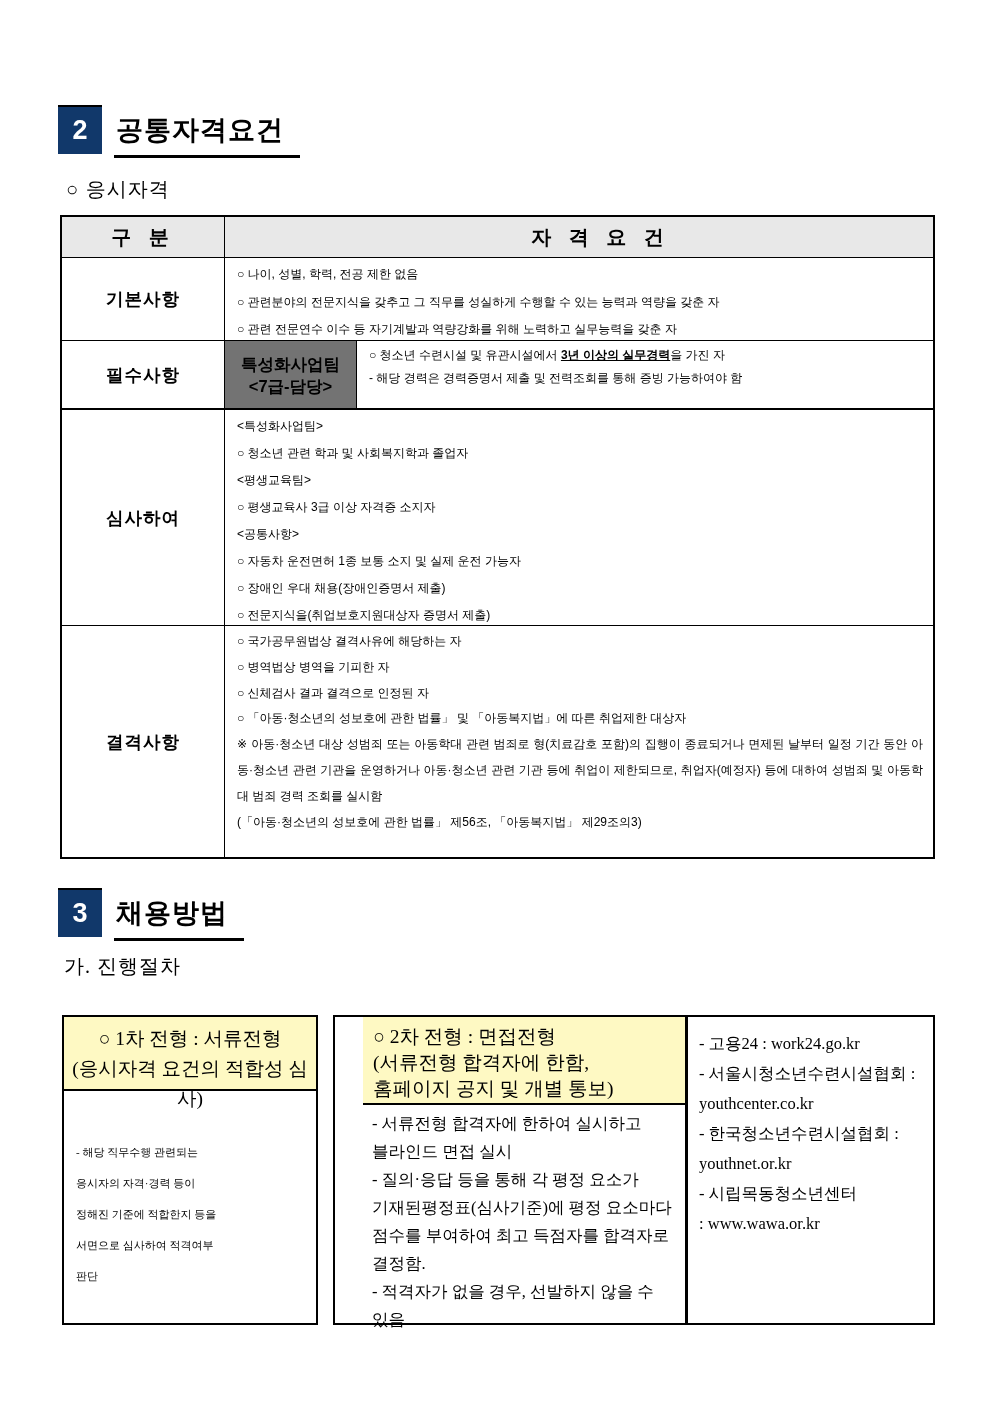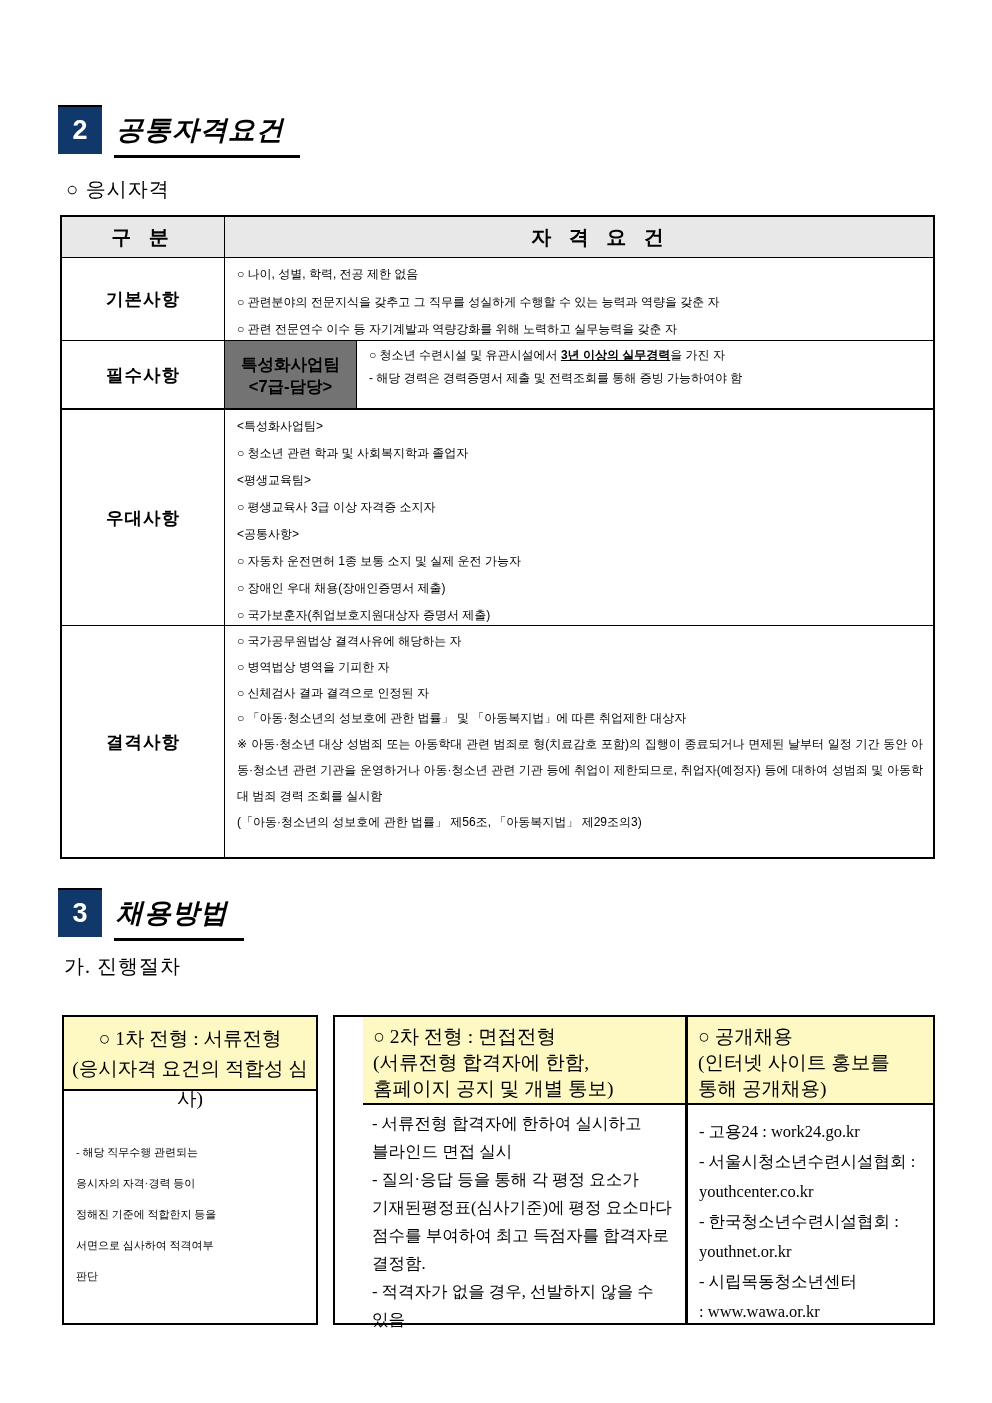--- a/index.html
+++ b/index.html
@@ -5,21 +5,21 @@
   html,body{margin:0;padding:0;background:#fff;}
   .page{position:relative;width:992px;height:1403px;background:#ffffff;overflow:hidden;
         font-family:"Liberation Sans","DejaVu Sans",sans-serif;color:#000;}
 
   
   .sec{position:absolute;left:58px;display:flex;align-items:flex-start;}
   #sec2{top:105px;} #sec3{top:888px;}
   .sec-num{width:44px;height:47px;background:#11386A;border-top:2px solid #000;color:#fff;
            font-weight:bold;font-size:27px;display:flex;align-items:center;justify-content:center;}
   .sec-title{margin-left:12px;font-weight:bold;font-size:27px;letter-spacing:1px;
-             padding:7px 16px 7px 2px;border-bottom:3px solid #000;font-style:italic;}
+             padding:7px 16px 7px 2px;border-bottom:3px solid #000;}
 
   .subheading{position:absolute;left:66px;top:176px;font-size:20px;letter-spacing:1px;}
   .proc-heading{position:absolute;left:64px;top:953px;font-size:20px;
                 font-family:"Liberation Serif","DejaVu Serif",serif;letter-spacing:1px;}
 
   
   .qtable{position:absolute;left:60px;top:215px;width:875px;border:2px solid #000;box-sizing:border-box;}
   .thead{display:flex;height:40px;background:#E8E8E8;border-bottom:1px solid #000;gap:43px;}
   .th1{width:162px;border-right:1px solid #000;display:flex;align-items:center;justify-content:center;
        font-weight:bold;font-size:20px;letter-spacing:6px;}
@@ -90,31 +90,31 @@
           <div class="tcontent">
             <div class="subcell">특성화사업팀
 &lt;7급-담당&gt;</div>
             <div class="tlines">
               <div class="tline"><span>○ 청소년 수련시설 및 유관시설에서 </span><span class="bu">3년 이상의 실무경력</span><span>을 가진 자</span></div>
               <div class="tline">- 해당 경력은 경력증명서 제출 및 전력조회를 통해 증빙 가능하여야 함</div>
             </div>
           </div>
         </div>
         <div class="trow r2">
-          <div class="tlabel">우대사항</div>
+          <div class="tlabel">심사하여</div>
           <div class="tcontent">
             <div class="tlines">
               <div class="tline b">&lt;특성화사업팀&gt;</div>
               <div class="tline">○ 청소년 관련 학과 및 사회복지학과 졸업자</div>
               <div class="tline b">&lt;평생교육팀&gt;</div>
               <div class="tline">○ 평생교육사 3급 이상 자격증 소지자</div>
               <div class="tline b">&lt;공통사항&gt;</div>
               <div class="tline">○ 자동차 운전면허 1종 보통 소지 및 실제 운전 가능자</div>
               <div class="tline">○ 장애인 우대 채용(장애인증명서 제출)</div>
-              <div class="tline">○ 국가보훈자(취업보호지원대상자 증명서 제출)</div>
+              <div class="tline">○ 전문지식을(취업보호지원대상자 증명서 제출)</div>
             </div>
           </div>
         </div>
         <div class="trow r3">
           <div class="tlabel">결격사항</div>
           <div class="tcontent">
             <div class="tlines">
               <div class="tline">○ 국가공무원법상 결격사유에 해당하는 자</div>
               <div class="tline">○ 병역법상 병역을 기피한 자</div>
               <div class="tline">○ 신체검사 결과 결격으로 인정된 자</div>
@@ -150,23 +150,20 @@
     <div class="pbox-body">- 서류전형 합격자에 한하여 실시하고
 블라인드 면접 실시
 - 질의·응답 등을 통해 각 평정 요소가
 기재된평정표(심사기준)에 평정 요소마다
 점수를 부여하여 최고 득점자를 합격자로
 결정함.
 - 적격자가 없을 경우, 선발하지 않을 수
 있음.</div>
   </div>
   <div class="pbox" id="box3">
-    <div class="pbox-header">○ 공개채용
-(인터넷 사이트 홍보를
-통해 공개채용)</div>
     <div class="pbox-body">- 고용24 : work24.go.kr
 - 서울시청소년수련시설협회 :
 youthcenter.co.kr
 - 한국청소년수련시설협회 :
 youthnet.or.kr
 - 시립목동청소년센터
 : www.wawa.or.kr</div>
   </div>
 
 </div>

